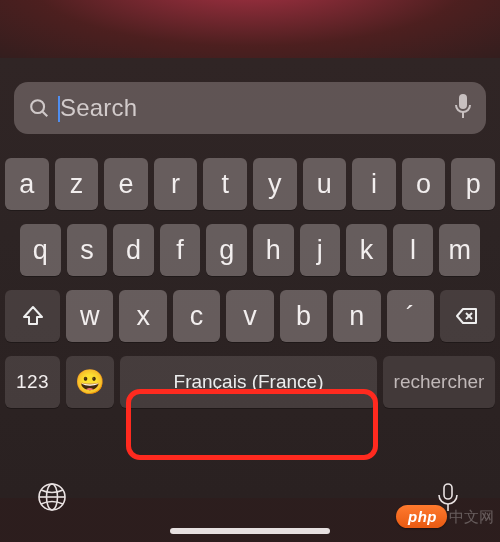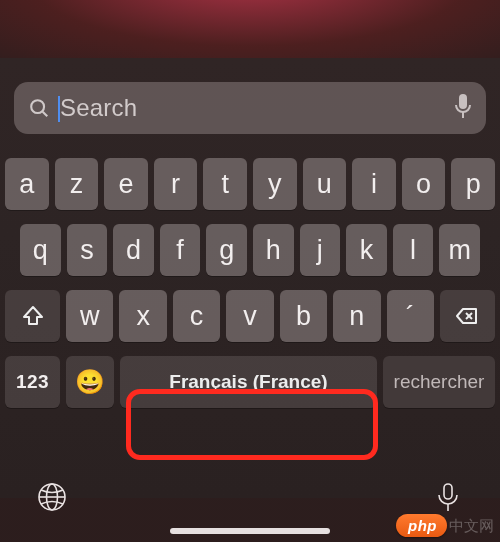--- a/index.html
+++ b/index.html
@@ -61,21 +61,21 @@
     height: 52px;
     background: rgba(155,145,145,0.52);
     border-radius: 6px;
     display: flex; align-items: center; justify-content: center;
     color: #f2eeee;
     font-size: 27px;
     font-weight: 400;
     box-shadow: 0 1px 0 rgba(0,0,0,0.28);
     user-select: none;
   }
-  .key.func { background: rgba(110,100,100,0.4); font-weight: bold; }
+  .key.func { background: rgba(110,100,100,0.4); }
   .key.wide { flex: 0 0 55px; }
   .key.nums { flex: 0 0 55px; font-size: 19px; letter-spacing: 0.5px; }
   .key.emoji { flex: 0 0 48px; font-size: 24px; }
   .key.space { flex: 1; font-size: 19px; color: #ececec; border-radius: 6px; }
   .key.search-key { flex: 0 0 112px; font-size: 19px; background: rgba(110,100,100,0.35); color: #c0b8b8; text-align: center; }
 
   .shift svg, .del svg { width: 24px; height: 24px; fill: #eee; }
 
   .row.r4 { margin-bottom: 6px; }
 
@@ -101,21 +101,21 @@
   .home-ind {
     position: absolute;
     bottom: 8px; left: 50%; transform: translateX(-50%);
     width: 160px; height: 6px;
     background: #e6e0e0;
     border-radius: 3px;
   }
 
   .watermark {
     position: absolute;
-    right: 6px; bottom: 6px;
+    right: 6px; bottom: 15px;
     z-index: 6;
   }
   .wm-pill {
     background: linear-gradient(#ff7a2e,#e85a12);
     color: #fff;
     font-weight: 700;
     font-style: italic;
     font-size: 15px;
     padding: 3px 10px 3px 12px;
     border-radius: 13px;

